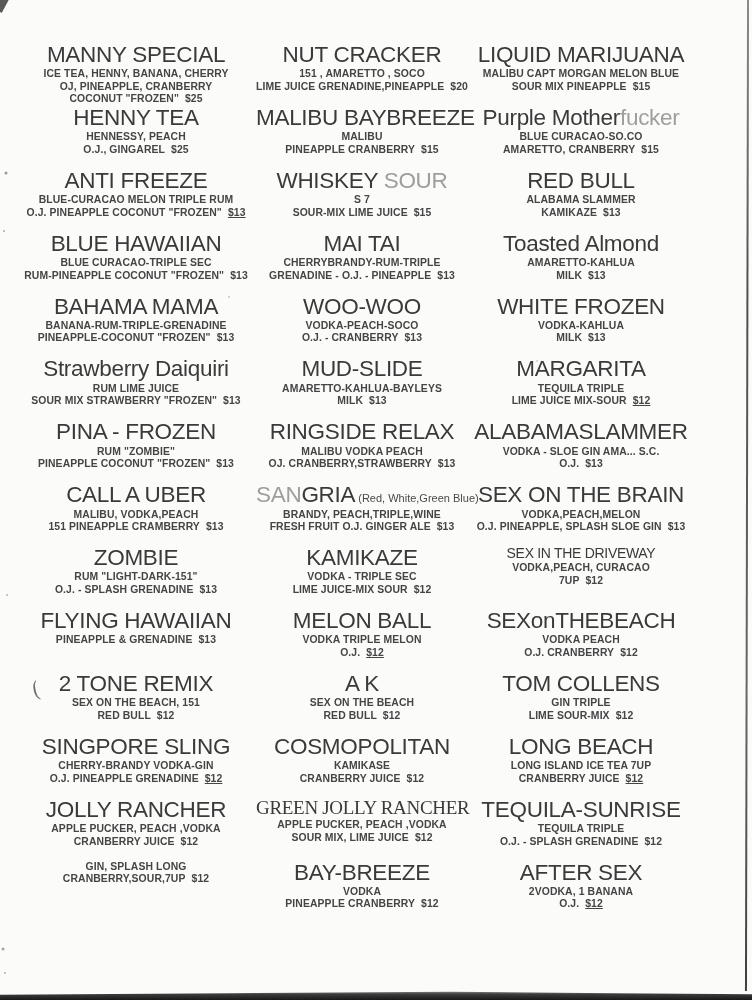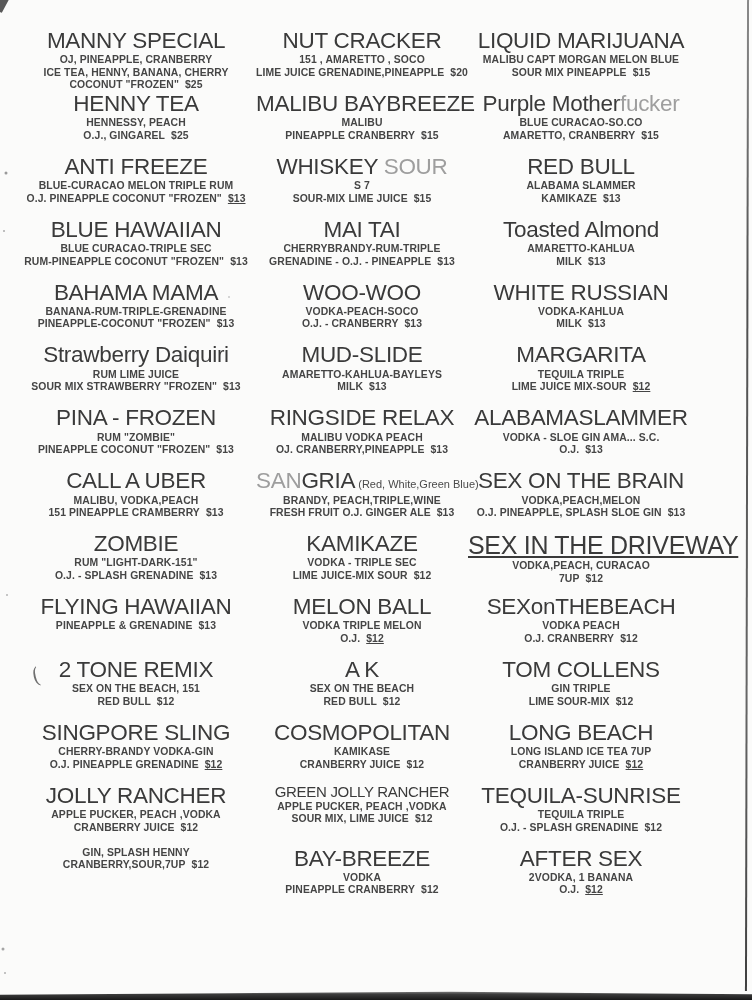--- a/index.html
+++ b/index.html
@@ -6,28 +6,28 @@
   .page{
     position:relative;width:752px;height:1000px;overflow:hidden;
     background:#fbfbfa;
     font-family:"Liberation Sans",sans-serif;color:#3e3e3e;
   }
   .grid{
     position:absolute;top:29px;left:16px;
     display:grid;grid-template-columns:240px 212px 226px;
     grid-auto-rows:62.9px;
   }
-  .cell{text-align:center;}
+  .cell{text-align:center;margin-top:14px;}
   .title{
     position:relative;white-space:nowrap;line-height:1.08;
     color:#3a3a3a;letter-spacing:-0.3px;margin-bottom:1px;
   }
   .t-lg{font-size:22.5px;}
-  .t-md{font-size:25px;text-decoration:underline;}
-  .t-sm{font-size:15px;}
+  .t-md{font-size:14px;}
+  .t-sm{font-size:19px;font-family:Liberation Serif, serif;}
   .seg.light{color:#9e9e9e;}
   .seg.note{font-size:11px;font-weight:normal;color:#4a4a4a;letter-spacing:0;}
   .line{
     font-size:10.4px;font-weight:bold;line-height:12.6px;
     white-space:nowrap;color:#454545;letter-spacing:0.1px;
   }
   .pr{margin-left:6px;}
   .pr.u{text-decoration:underline;}
   .pen-mark{
     position:absolute;left:16px;top:7px;
@@ -60,22 +60,22 @@
       536px 360px 0 0 #cccccc;
   }
 </style>
 </head>
 <body>
 
 <div class="page">
   <div class="grid">
       <div class="cell">
         <div class="title t-lg"><span class="seg">MANNY SPECIAL</span></div>
+        <div class="line"><span class="lt">ICE TEA, HENNY, BANANA, CHERRY</span></div>
         <div class="line"><span class="lt">OJ, PINEAPPLE, CRANBERRY</span></div>
-        <div class="line"><span class="lt">ICE TEA, HENNY, BANANA, CHERRY</span></div>
         <div class="line"><span class="lt">COCONUT "FROZEN"</span><span class="pr">$25</span></div>
       </div>
       <div class="cell">
         <div class="title t-lg"><span class="seg">NUT CRACKER</span></div>
         <div class="line"><span class="lt">151 , AMARETTO , SOCO</span></div>
         <div class="line"><span class="lt">LIME JUICE GRENADINE,PINEAPPLE</span><span class="pr">$20</span></div>
       </div>
       <div class="cell">
         <div class="title t-lg"><span class="seg">LIQUID MARIJUANA</span></div>
         <div class="line"><span class="lt">MALIBU  CAPT MORGAN MELON BLUE</span></div>
@@ -130,21 +130,21 @@
         <div class="title t-lg"><span class="seg">BAHAMA MAMA</span></div>
         <div class="line"><span class="lt">BANANA-RUM-TRIPLE-GRENADINE</span></div>
         <div class="line"><span class="lt">PINEAPPLE-COCONUT "FROZEN"</span><span class="pr">$13</span></div>
       </div>
       <div class="cell">
         <div class="title t-lg"><span class="seg">WOO-WOO</span></div>
         <div class="line"><span class="lt">VODKA-PEACH-SOCO</span></div>
         <div class="line"><span class="lt">O.J. - CRANBERRY</span><span class="pr">$13</span></div>
       </div>
       <div class="cell">
-        <div class="title t-lg"><span class="seg">WHITE RUSSIAN</span></div>
+        <div class="title t-lg"><span class="seg">WHITE FROZEN</span></div>
         <div class="line"><span class="lt">VODKA-KAHLUA</span></div>
         <div class="line"><span class="lt">MILK</span><span class="pr">$13</span></div>
       </div>
       <div class="cell">
         <div class="title t-lg"><span class="seg">Strawberry Daiquiri</span></div>
         <div class="line"><span class="lt">RUM LIME JUICE</span></div>
         <div class="line"><span class="lt">SOUR MIX STRAWBERRY "FROZEN"</span><span class="pr">$13</span></div>
       </div>
       <div class="cell">
         <div class="title t-lg"><span class="seg">MUD-SLIDE</span></div>
@@ -157,21 +157,21 @@
         <div class="line"><span class="lt">LIME JUICE MIX-SOUR</span><span class="pr u">$12</span></div>
       </div>
       <div class="cell">
         <div class="title t-lg"><span class="seg">PINA - FROZEN</span></div>
         <div class="line"><span class="lt">RUM "ZOMBIE"</span></div>
         <div class="line"><span class="lt">PINEAPPLE COCONUT "FROZEN"</span><span class="pr">$13</span></div>
       </div>
       <div class="cell">
         <div class="title t-lg"><span class="seg">RINGSIDE RELAX</span></div>
         <div class="line"><span class="lt">MALIBU  VODKA PEACH</span></div>
-        <div class="line"><span class="lt">OJ. CRANBERRY,PINEAPPLE</span><span class="pr">$13</span></div>
+        <div class="line"><span class="lt">OJ. CRANBERRY,STRAWBERRY</span><span class="pr">$13</span></div>
       </div>
       <div class="cell">
         <div class="title t-lg"><span class="seg">ALABAMASLAMMER</span></div>
         <div class="line"><span class="lt">VODKA - SLOE GIN AMA... S.C.</span></div>
         <div class="line"><span class="lt">O.J.</span><span class="pr">$13</span></div>
       </div>
       <div class="cell">
         <div class="title t-lg"><span class="seg">CALL A UBER</span></div>
         <div class="line"><span class="lt">MALIBU, VODKA,PEACH</span></div>
         <div class="line"><span class="lt">151 PINEAPPLE CRAMBERRY</span><span class="pr">$13</span></div>
@@ -254,21 +254,21 @@
         <div class="title t-sm"><span class="seg">GREEN JOLLY RANCHER</span></div>
         <div class="line"><span class="lt">APPLE PUCKER, PEACH ,VODKA</span></div>
         <div class="line"><span class="lt">SOUR MIX, LIME JUICE</span><span class="pr">$12</span></div>
       </div>
       <div class="cell">
         <div class="title t-lg"><span class="seg">TEQUILA-SUNRISE</span></div>
         <div class="line"><span class="lt">TEQUILA TRIPLE</span></div>
         <div class="line"><span class="lt">O.J. - SPLASH GRENADINE</span><span class="pr">$12</span></div>
       </div>
       <div class="cell">
-        <div class="line"><span class="lt">GIN, SPLASH HENNY</span></div>
+        <div class="line"><span class="lt">GIN, SPLASH LONG</span></div>
         <div class="line"><span class="lt">CRANBERRY,SOUR,7UP</span><span class="pr">$12</span></div>
       </div>
       <div class="cell">
         <div class="title t-lg"><span class="seg">BAY-BREEZE</span></div>
         <div class="line"><span class="lt">VODKA</span></div>
         <div class="line"><span class="lt">PINEAPPLE CRANBERRY</span><span class="pr">$12</span></div>
       </div>
       <div class="cell">
         <div class="title t-lg"><span class="seg">AFTER SEX</span></div>
         <div class="line"><span class="lt">2VODKA, 1 BANANA</span></div>

